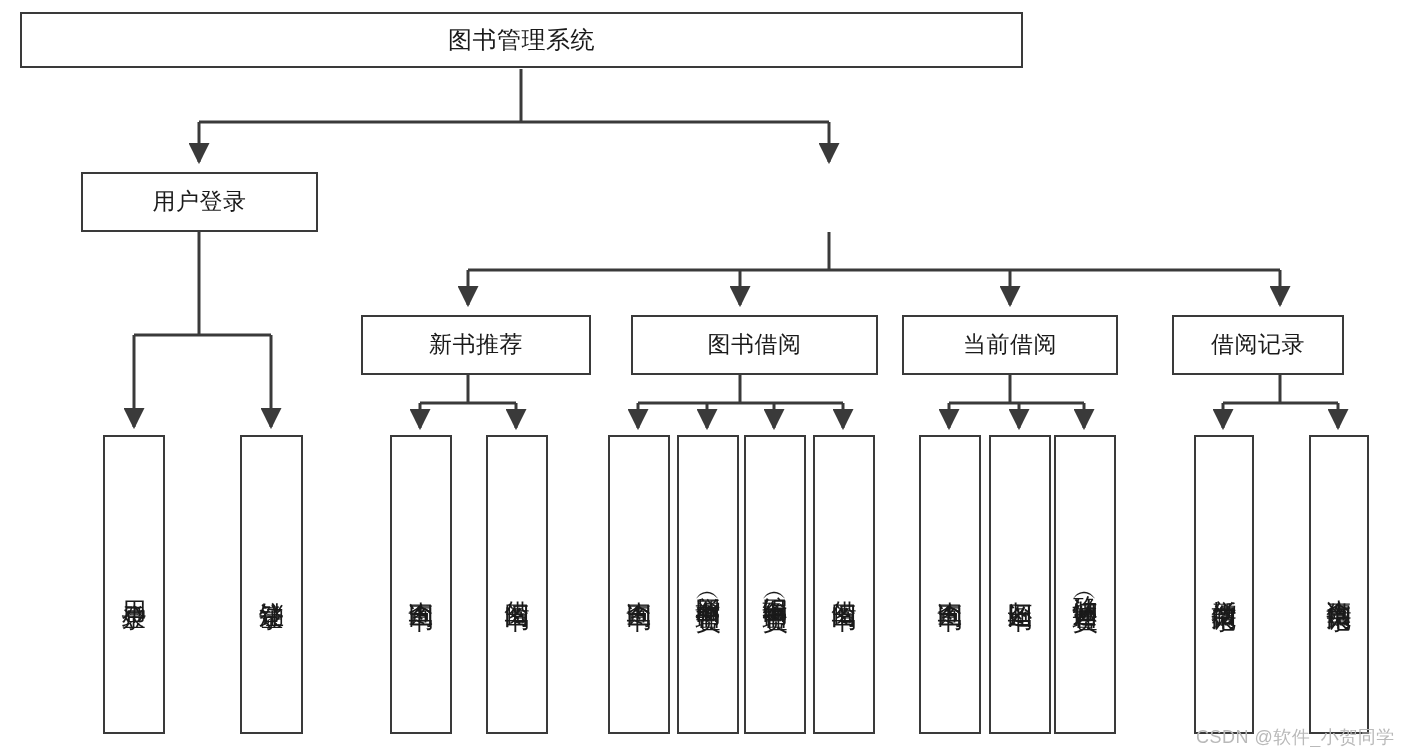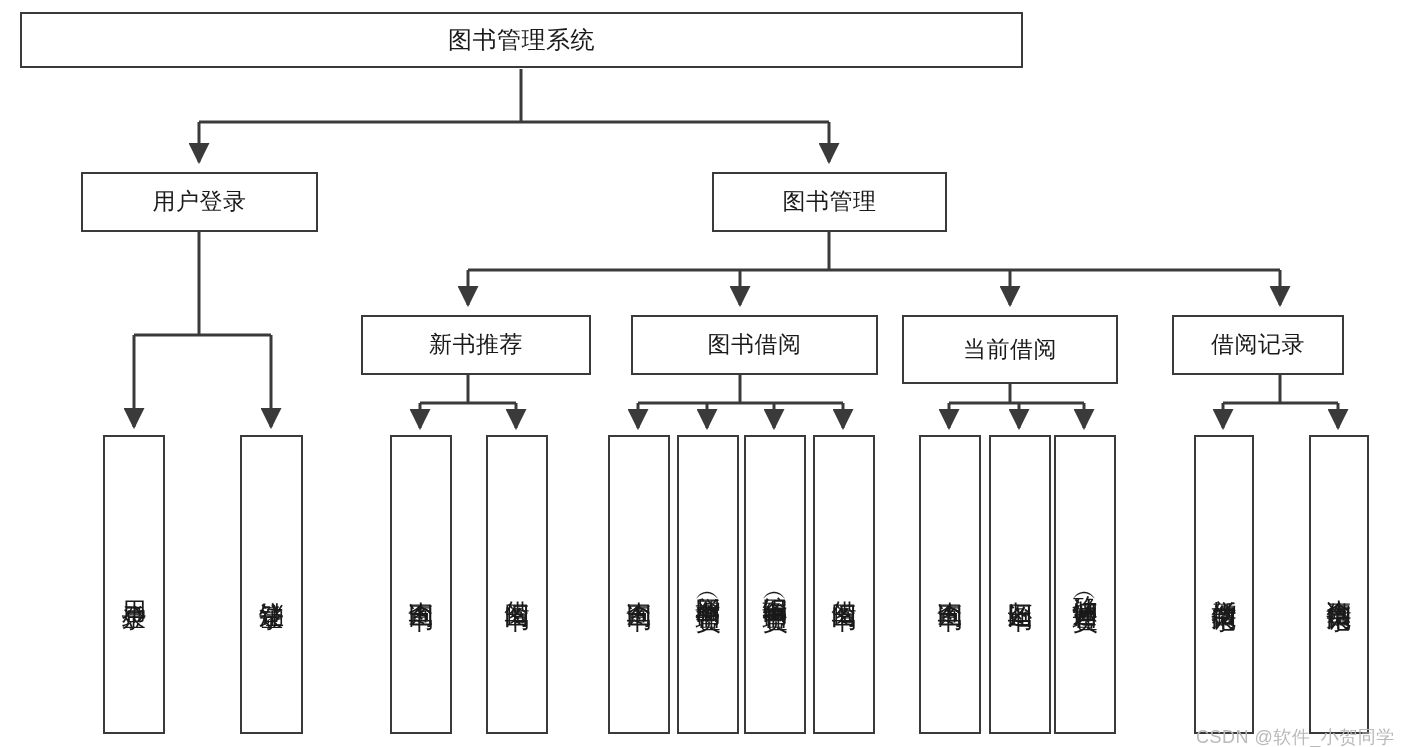--- a/index.html
+++ b/index.html
@@ -127,33 +127,30 @@
   </svg>
 
   <div class="node node-h node-root" style="left:20px; top:12px; width:1003px; height:56px;">
     <span class="node-label">图书管理系统</span>
   </div>
 
   <div class="node node-h" style="left:81px; top:172px; width:237px; height:60px;">
     <span class="node-label">用户登录</span>
   </div>
 
-  <div class="node node-h" style="left:712px; top:172px; width:235px; height:60px;">
-    <span class="node-label">图书管理</span>
-  </div>
 
   <div class="node node-h" style="left:361px; top:315px; width:230px; height:60px;">
     <span class="node-label">新书推荐</span>
   </div>
 
   <div class="node node-h" style="left:631px; top:315px; width:247px; height:60px;">
     <span class="node-label">图书借阅</span>
   </div>
 
-  <div class="node node-h" style="left:902px; top:315px; width:216px; height:69px;">
+  <div class="node node-h" style="left:902px; top:315px; width:216px; height:60px;">
     <span class="node-label">当前借阅</span>
   </div>
 
   <div class="node node-h" style="left:1172px; top:315px; width:172px; height:60px;">
     <span class="node-label">借阅记录</span>
   </div>
 
   <div class="node node-v" style="left:103px; top:435px; width:62px; height:299px;">
     <span class="node-label">用户登录</span>
   </div>

